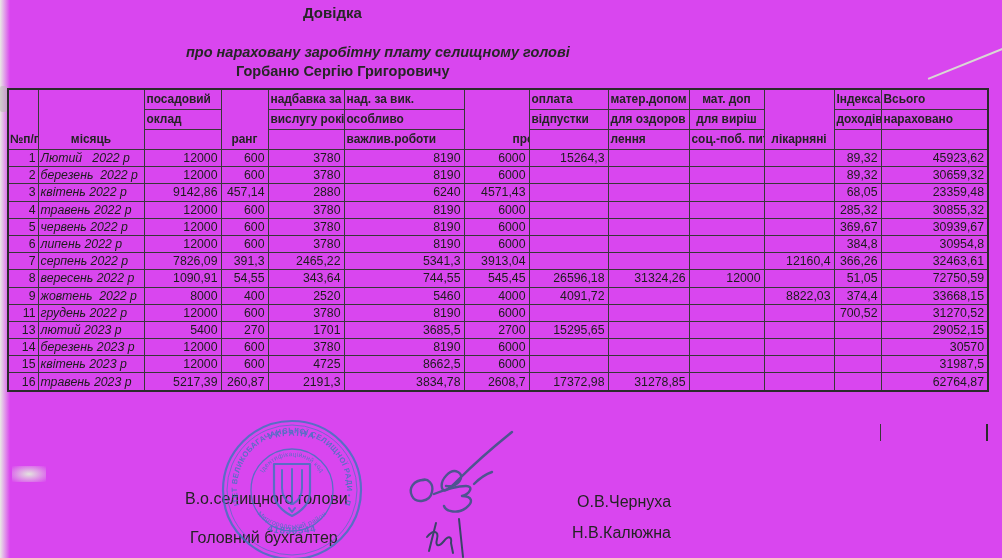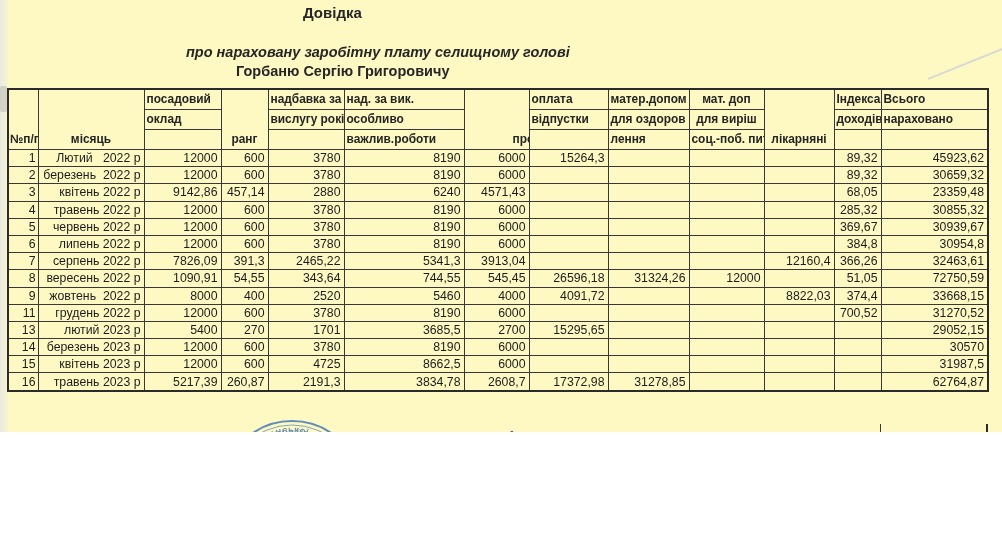--- a/index.html
+++ b/index.html
@@ -1,19 +1,19 @@
 <!DOCTYPE html>
 <html><head>
 <meta charset="utf-8">
 <style>
   html,body{margin:0;padding:0;}
   .page{
     position:relative;
-    width:1002px;height:432px;
-    background:#fef9c3;
+    width:1002px;height:558px;
+    background:#d946ef;
     overflow:hidden;
     font-family:"Liberation Sans",sans-serif;
     color:#1f1f1f;
   }
   
   .edge-shade{position:absolute;left:0;top:0;width:10px;height:558px;
     background:linear-gradient(90deg,#e9e9e5,rgba(255,255,255,0));}
   .corner-mark{position:absolute;left:0;top:86px;width:7px;height:26px;background:#b9b9b4;opacity:.55;border-radius:2px;}
   .diag-mark{position:absolute;left:925px;top:62px;width:85px;height:2px;background:#d9d9d3;transform:rotate(-22deg);}
   .smudge1{position:absolute;left:12px;top:466px;width:34px;height:16px;background:radial-gradient(#e3e3de,rgba(255,255,255,0));}
@@ -31,21 +31,21 @@
     border-collapse:collapse;table-layout:fixed;
     border:2px solid #2b2b2b;
   }
   .salary th,.salary td{border:1px solid #383838;overflow:hidden;}
   .salary td{
     height:16.2px;font-size:12.3px;color:#1c1c1c;
     white-space:nowrap;padding:0 3px 0 2px;text-align:right;
     font-weight:500;
   }
   .salary td:nth-child(1){padding-right:2px;}
-  .salary td:nth-child(2){text-align:right;white-space:pre;}
+  .salary td:nth-child(2){text-align:left;white-space:pre;font-style:italic;}
   .salary th{padding:0;vertical-align:top;font-weight:600;font-size:11.9px;color:#242424;}
   .hline{height:19px;line-height:19px;text-align:left;padding:0 2px;white-space:nowrap;overflow:hidden;}
   .hb{border-bottom:1px solid #383838;}
   th.single{vertical-align:bottom;}
   th.single .hline{border:none;}
   .h-num .hline{padding-left:1px;}
   .h-month .hline,.h-rang .hline,.h-likarniani .hline{text-align:center;}
   .h-premia .hline{text-align:right;padding-right:4px;padding-left:48px;}
   .h-matdop .hline{text-align:center;}
   

